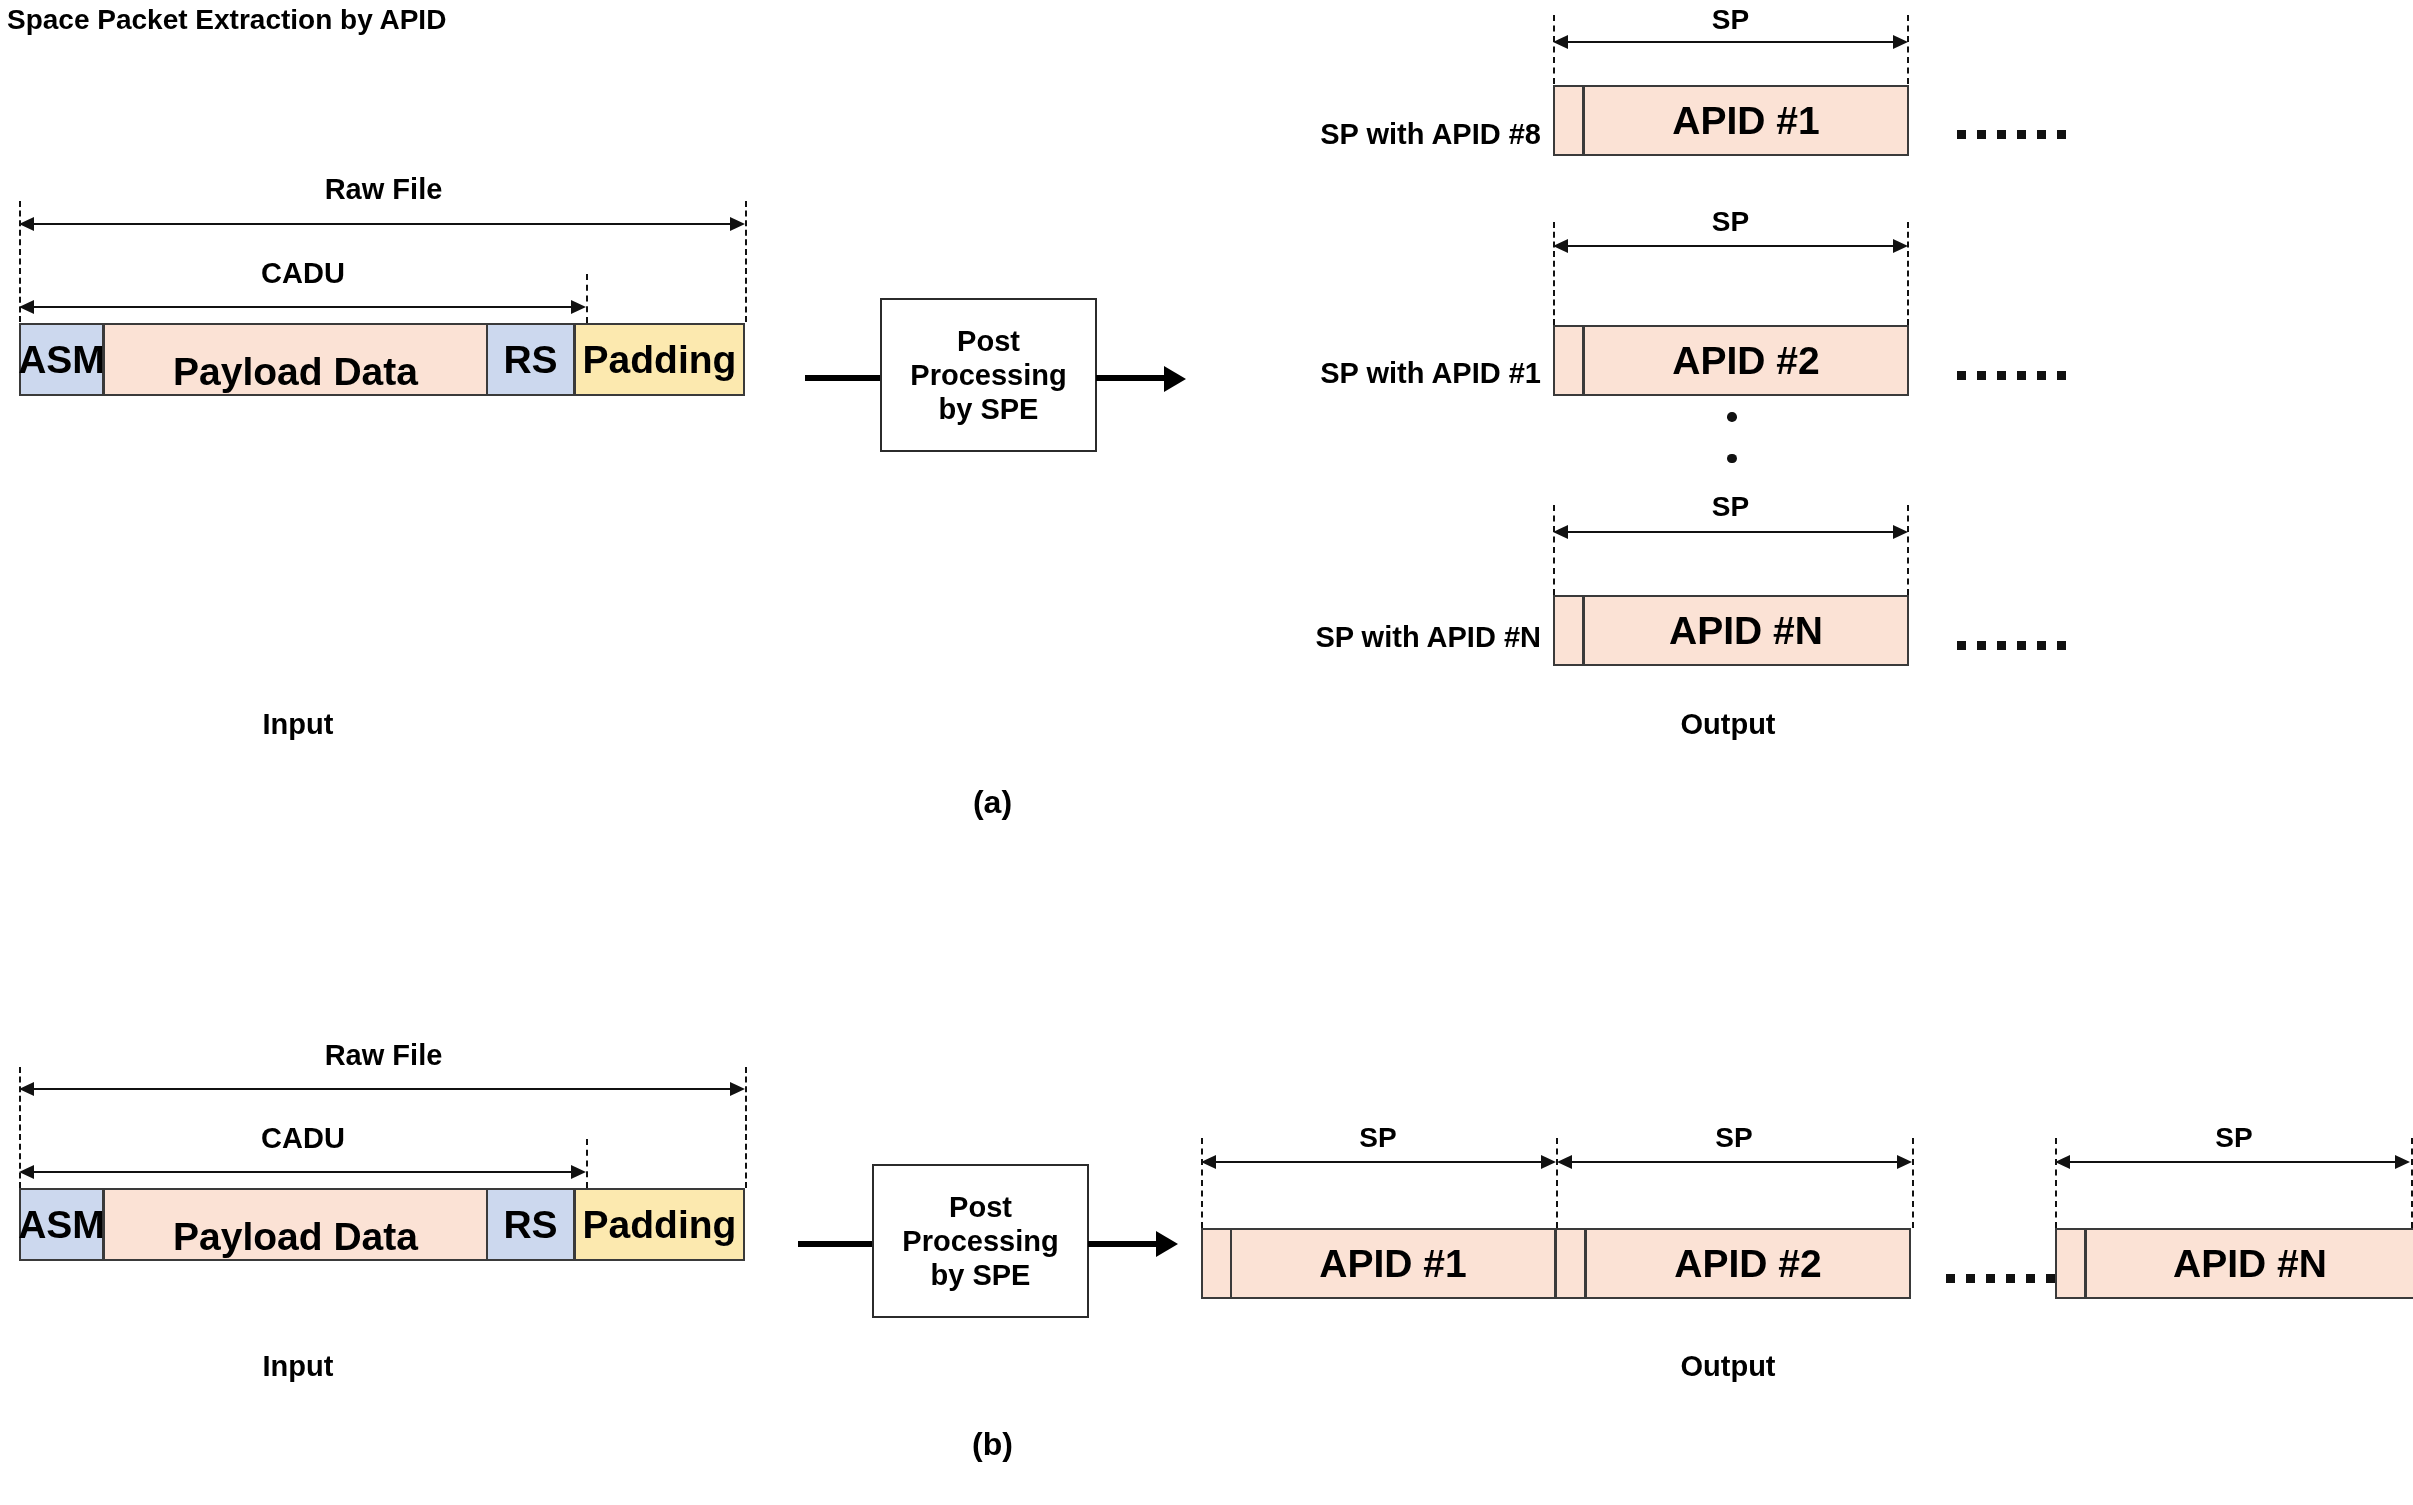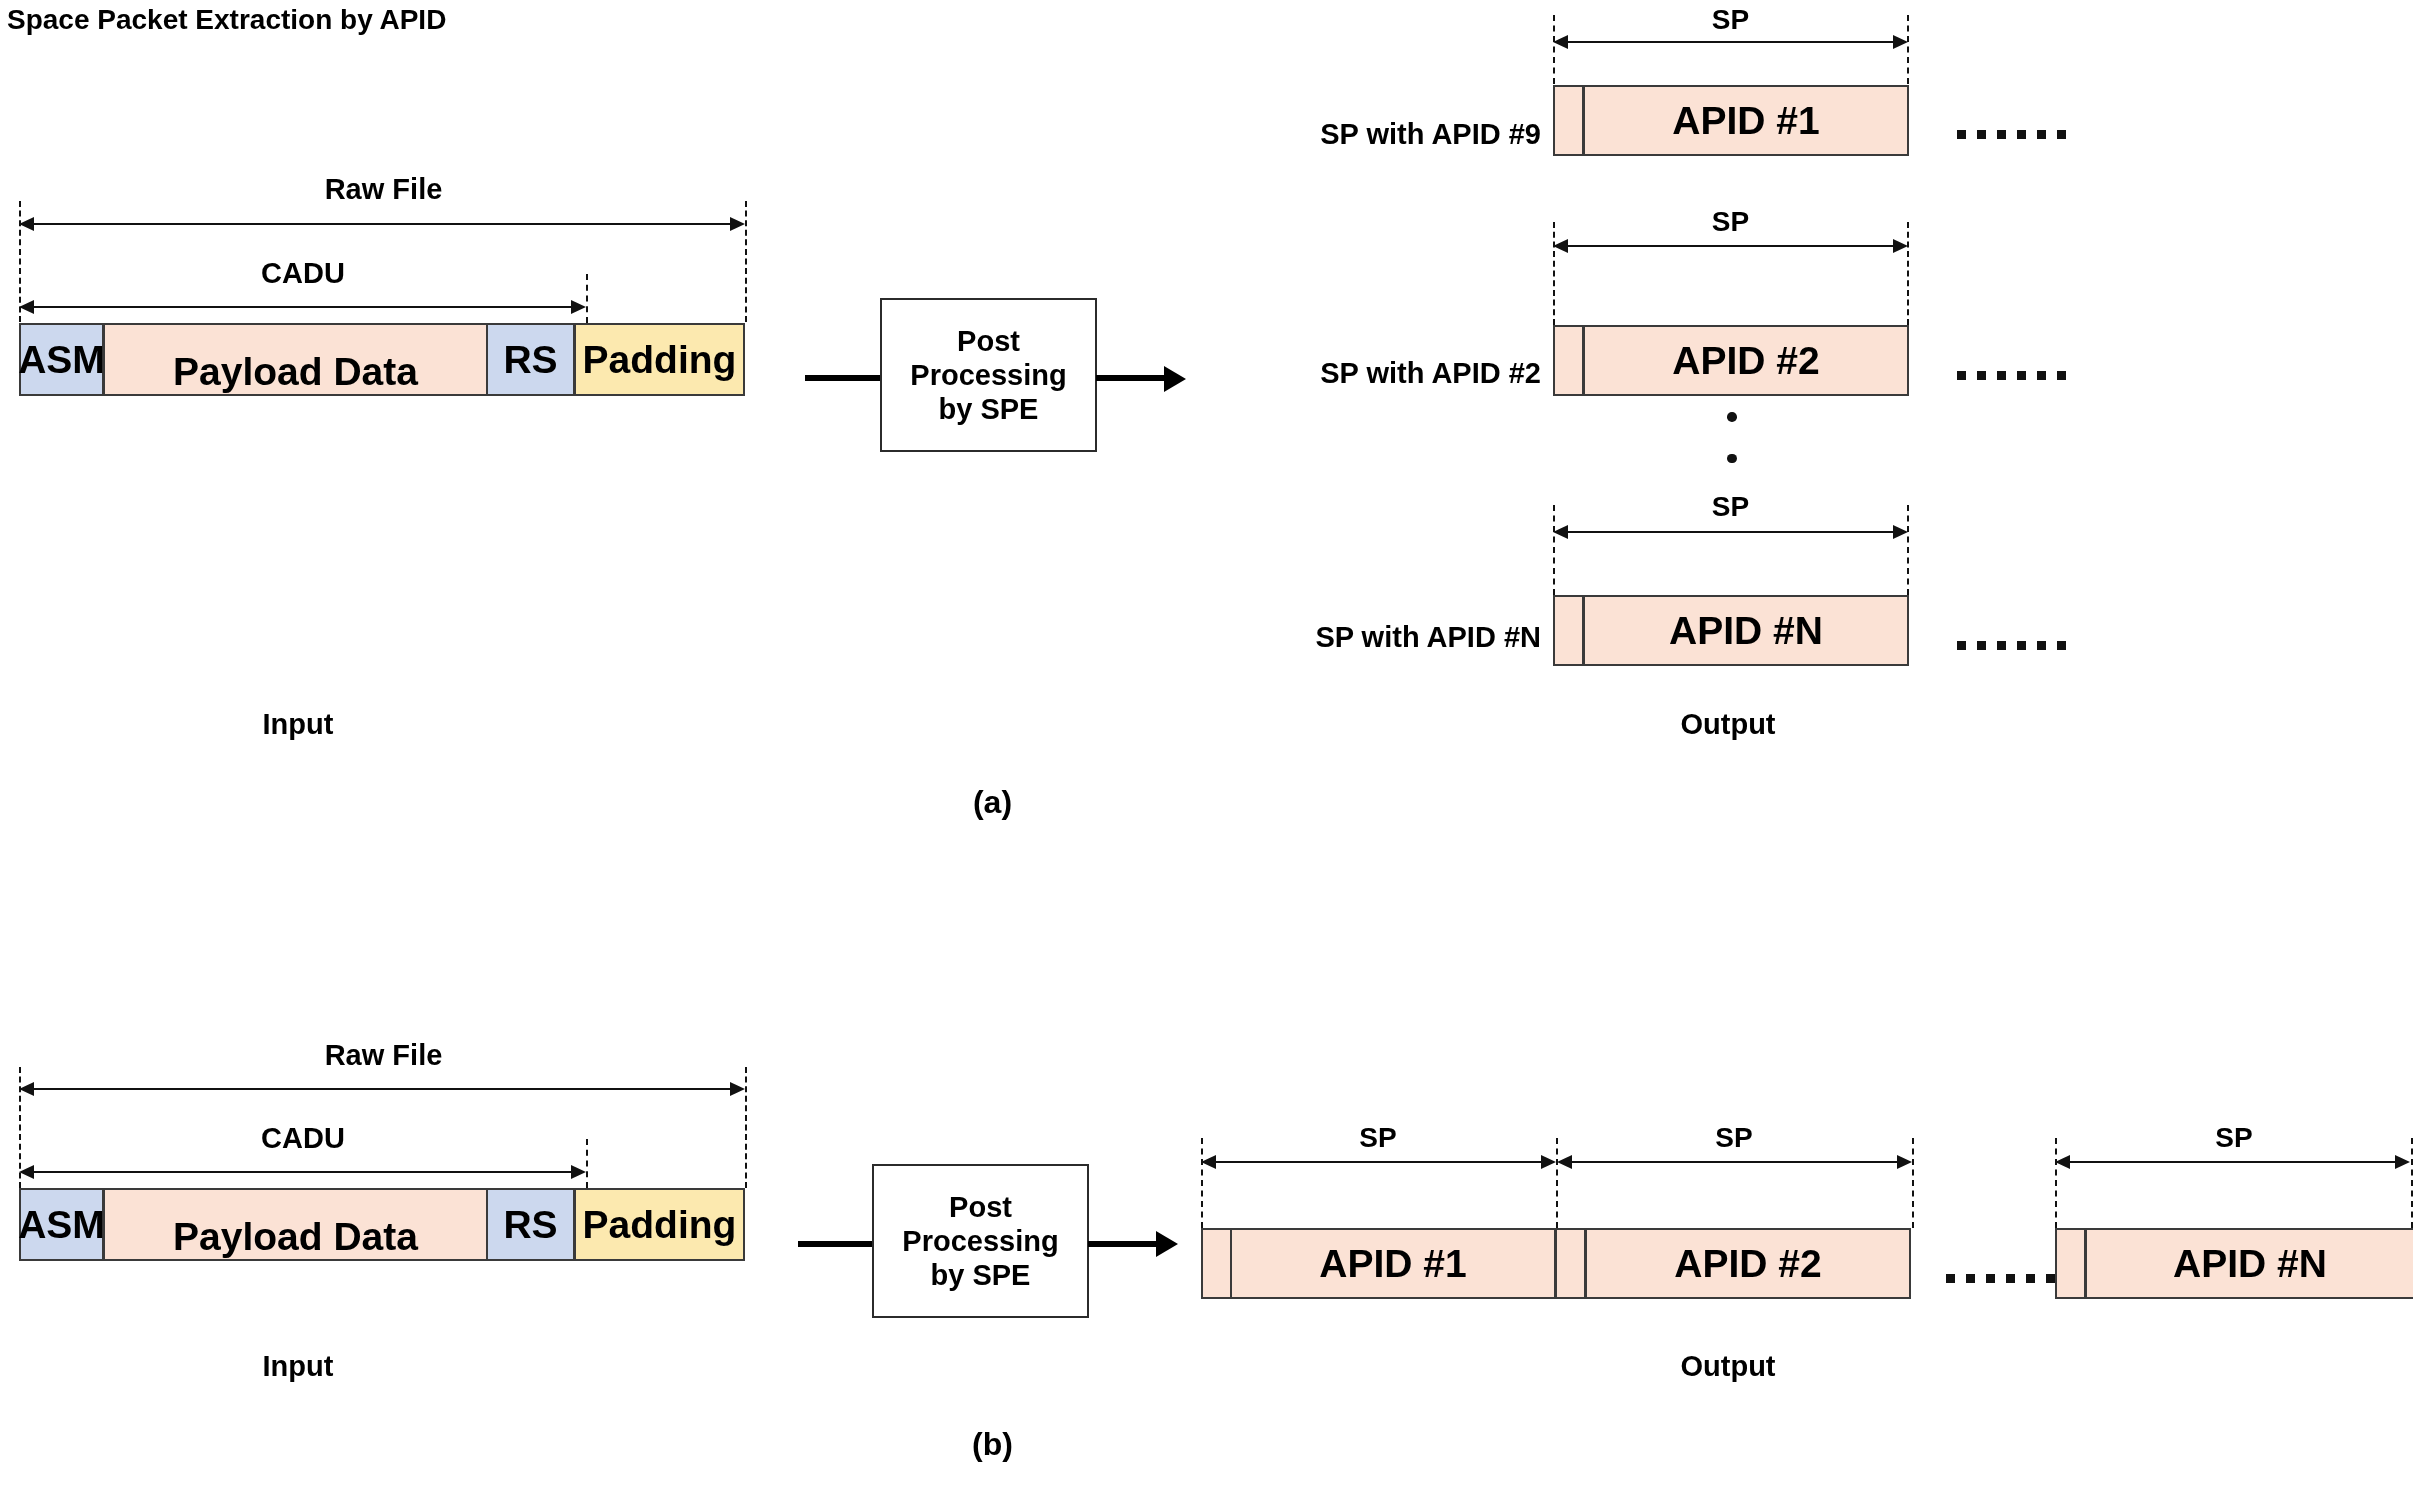--- a/index.html
+++ b/index.html
@@ -192,21 +192,21 @@
 
   <div class="abs flow-line" style="left:805px; top:375px; width:76px;"></div>
   <div class="abs proc-box" style="left:880px; top:298px; width:217px; height:154px;">
     <span>Post</span>
     <span>Processing</span>
     <span>by SPE</span>
   </div>
   <div class="abs flow-line" style="left:1096px; top:375px; width:69px;"></div>
   <div class="abs flow-head" style="left:1164px; top:366px;"></div>
 
-  <div class="abs row-label" style="left:1180px; top:118px; width:361px;">SP with APID #9</div>
+  <div class="abs row-label" style="left:1180px; top:118px; width:361px;">SP with APID #8</div>
 
   <div class="abs sp-label" style="left:1553px; top:4.2px; width:355px;">SP</div>
   <div class="abs vguide" style="left:1553px; top:15.3px; height:69px;"></div>
   <div class="abs vguide" style="left:1907px; top:15.3px; height:69px;"></div>
   <div class="abs" style="left:1553px; top:35px; width:355px; height:15.3px;">
     <div class="abs ah-left arrowhead" style="left:0; top:0;"></div>
     <div class="abs meas" style="left:14px; top:6.2px; width:328px;"></div>
     <div class="abs ah-right arrowhead" style="left:340px; top:0;"></div>
   </div>
   <div class="abs seg sp" style="left:1553px; top:85px; width:31px; height:71px;"></div>
@@ -219,21 +219,21 @@
         <i></i>
         <i></i>
       </span>
     <span class="grp">
         <i></i>
         <i></i>
         <i></i>
       </span>
   </div>
 
-  <div class="abs row-label" style="left:1180px; top:357px; width:361px;">SP with APID #2</div>
+  <div class="abs row-label" style="left:1180px; top:357px; width:361px;">SP with APID #1</div>
 
   <div class="abs sp-label" style="left:1553px; top:206px; width:355px;">SP</div>
   <div class="abs vguide" style="left:1553px; top:222px; height:103px;"></div>
   <div class="abs vguide" style="left:1907px; top:222px; height:103px;"></div>
   <div class="abs" style="left:1553px; top:239px; width:355px; height:15.3px;">
     <div class="abs ah-left arrowhead" style="left:0; top:0;"></div>
     <div class="abs meas" style="left:14px; top:6.2px; width:328px;"></div>
     <div class="abs ah-right arrowhead" style="left:340px; top:0;"></div>
   </div>
   <div class="abs seg sp" style="left:1553px; top:325px; width:31px; height:71px;"></div>

